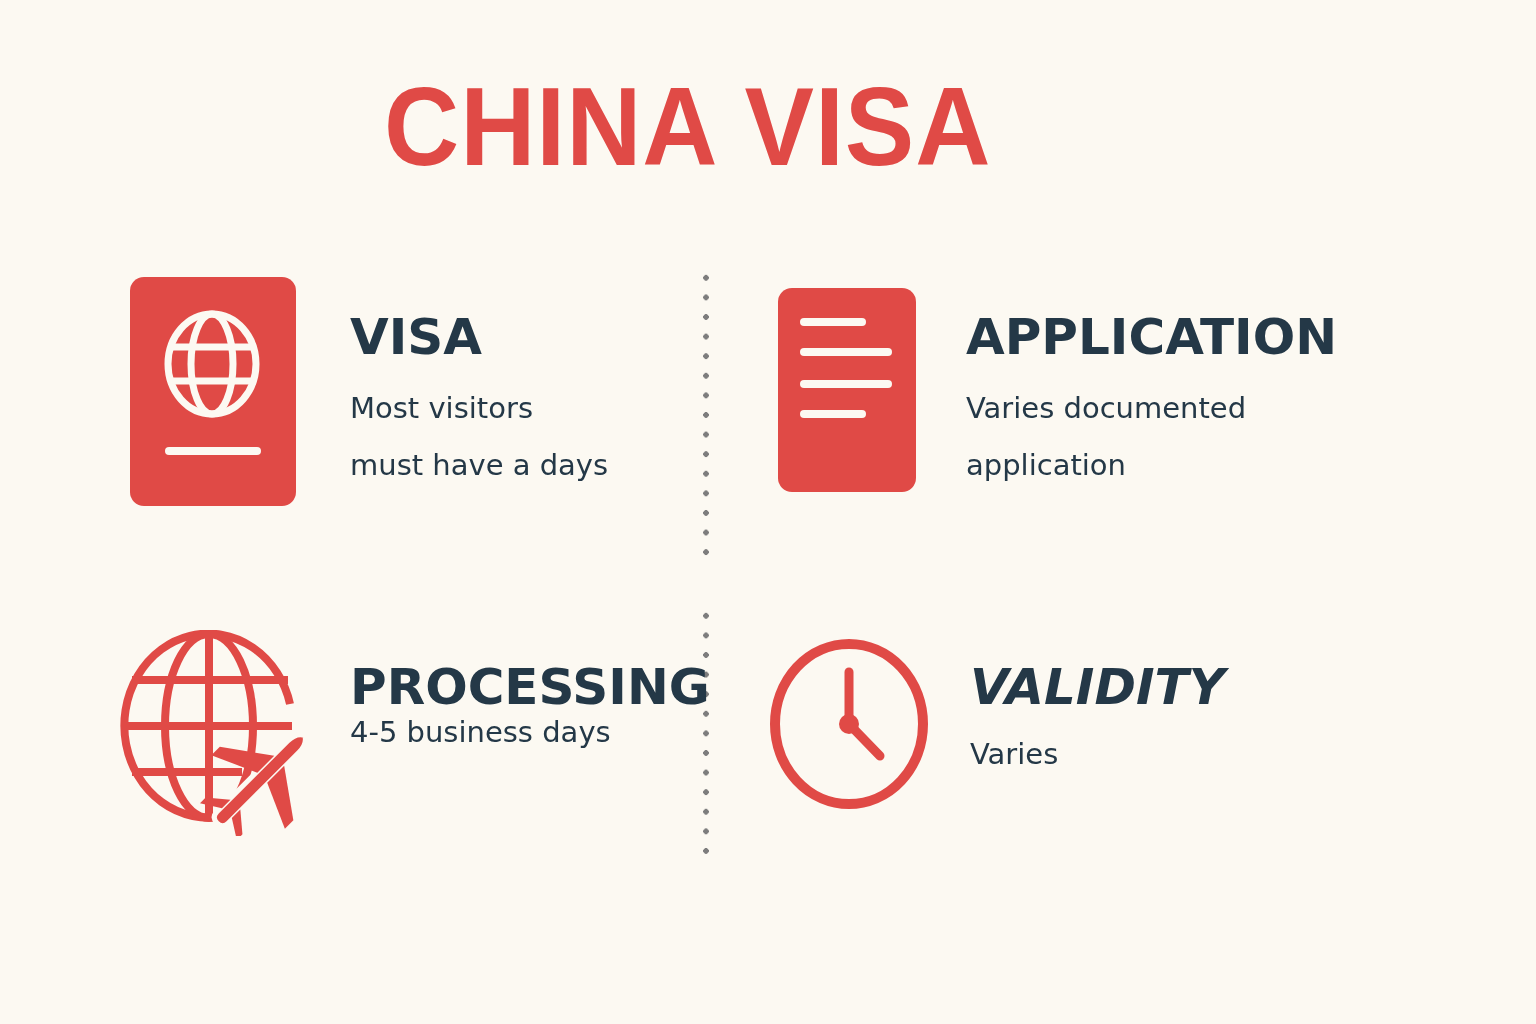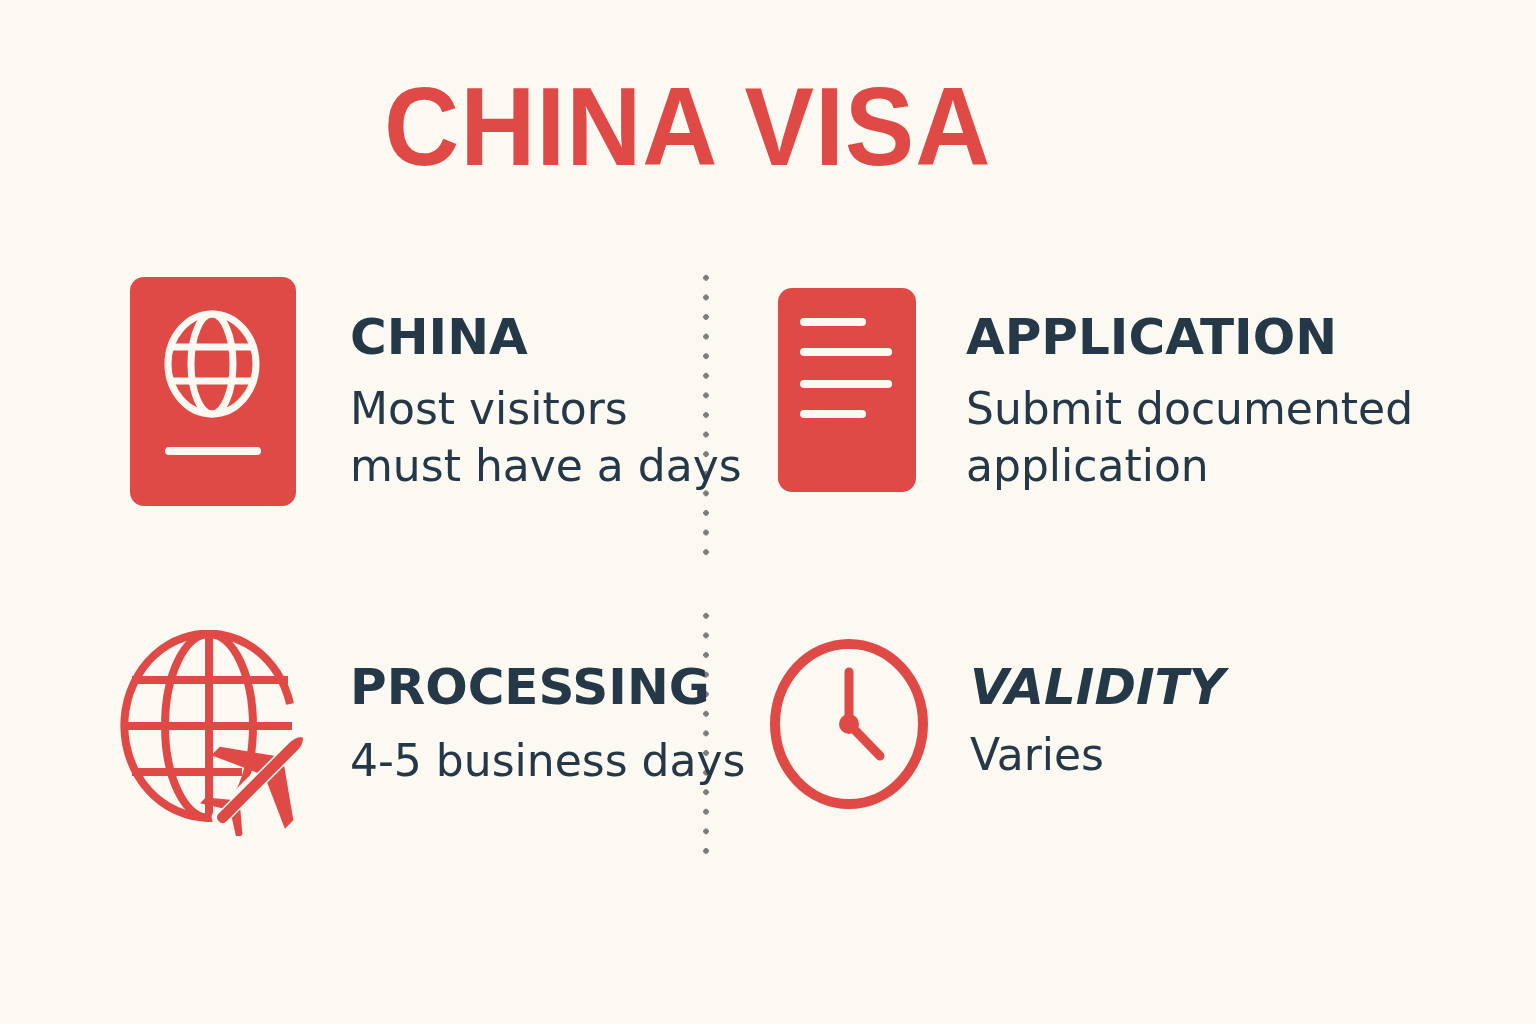--- a/index.html
+++ b/index.html
@@ -28,21 +28,21 @@
     position:absolute;
     font-family:"DejaVu Sans", sans-serif;
     font-weight:700; font-size:50px; line-height:56px;
     color:#243847;
     white-space:nowrap;
     transform-origin:left top;
   }
   .desc {
     position:absolute;
     font-family:"DejaVu Sans", sans-serif;
-    font-size:44px; line-height:57px;
+    font-size:29px; line-height:57px;
     color:#243847;
     white-space:nowrap;
     transform-origin:left top;
   }
 </style>
 </head>
 <body>
 
 <div class="title">CHINA VISA</div>
 
@@ -53,37 +53,37 @@
   <svg class="icon" style="left:130px; top:277px;" width="166" height="229" viewBox="0 0 166 229">
     <rect x="0" y="0" width="166" height="229" rx="14" fill="#e04a46"></rect>
     <g fill="none" stroke="#fcf9f2" stroke-width="7">
       <ellipse cx="82" cy="87" rx="44" ry="50"></ellipse>
       <ellipse cx="82" cy="87" rx="21" ry="50"></ellipse>
       <line x1="38" y1="70" x2="126" y2="70"></line>
       <line x1="38" y1="104" x2="126" y2="104"></line>
     </g>
     <rect x="35" y="170" width="96" height="8" rx="4" fill="#fcf9f2"></rect>
   </svg>
-  <div class="heading" style="left:350px; top:309px;">CHINA</div>
+  <div class="heading" style="left:350px; top:309px;">VISA</div>
   <div class="desc" style="left:350px; top:380px;">Most visitors</div>
   <div class="desc" style="left:350px; top:437px;">must have a days</div>
 </div>
 
 <div>
   <svg class="icon" style="left:778px; top:288px;" width="138" height="204" viewBox="0 0 138 204">
     <rect x="0" y="0" width="138" height="204" rx="14" fill="#e04a46"></rect>
     <g fill="#fcf9f2">
       <rect x="22" y="30" width="66" height="8" rx="4"></rect>
       <rect x="22" y="60" width="92" height="8" rx="4"></rect>
       <rect x="22" y="92" width="92" height="8" rx="4"></rect>
       <rect x="22" y="122" width="66" height="8" rx="4"></rect>
     </g>
   </svg>
   <div class="heading" style="left:966px; top:309px;">APPLICATION</div>
-  <div class="desc" style="left:966px; top:380px;">Submit documented</div>
+  <div class="desc" style="left:966px; top:380px;">Varies documented</div>
   <div class="desc" style="left:966px; top:437px;">application</div>
 </div>
 
 <div>
   <svg class="icon" style="left:118px; top:630px;" width="196" height="206" viewBox="0 0 196 206">
     <g fill="none" stroke="#e04a46" stroke-width="8">
       <path d="M 172 74 A 84 92 0 1 0 106 186"></path>
       <ellipse cx="91" cy="96" rx="44" ry="92"></ellipse>
       <line x1="91" y1="4" x2="91" y2="188"></line>
       <line x1="14" y1="50" x2="170" y2="50"></line>
@@ -93,21 +93,21 @@
 
     <g transform="translate(140,152) rotate(-45)">
       <path d="M -58 0 Q -58 -8 -50 -8 L 50 -8 Q 62 -8 66 0 Q 62 8 50 8 L -50 8 Q -58 8 -58 0 Z" fill="#e04a46" stroke="#fcf9f2" stroke-width="5"></path>
       <path d="M 6 -7 L -14 -52 L -2 -52 L 30 -7 Z" fill="#e04a46"></path>
       <path d="M 6 7 L -14 52 L -2 52 L 30 7 Z" fill="#e04a46"></path>
       <path d="M -44 -7 L -56 -26 L -48 -26 L -32 -7 Z" fill="#e04a46"></path>
       <path d="M -44 7 L -56 26 L -48 26 L -32 7 Z" fill="#e04a46"></path>
     </g>
   </svg>
   <div class="heading" style="left:350px; top:659px;">PROCESSING</div>
-  <div class="desc" style="left:350px; top:732px;text-align:center;">4-5 business days</div>
+  <div class="desc" style="left:350px; top:704px;text-align:center;">4-5 business days</div>
 </div>
 
 <div>
   <svg class="icon" style="left:768px; top:636px;" width="164" height="176" viewBox="0 0 164 176">
     <ellipse cx="81" cy="88" rx="74" ry="80" fill="none" stroke="#e04a46" stroke-width="10"></ellipse>
     <line x1="81" y1="36" x2="81" y2="88" stroke="#e04a46" stroke-width="9" stroke-linecap="round"></line>
     <line x1="81" y1="88" x2="112" y2="120" stroke="#e04a46" stroke-width="9" stroke-linecap="round"></line>
     <circle cx="81" cy="88" r="10" fill="#e04a46"></circle>
   </svg>
   <div class="heading" style="left:970px; top:659px;font-style:italic;">VALIDITY</div>

